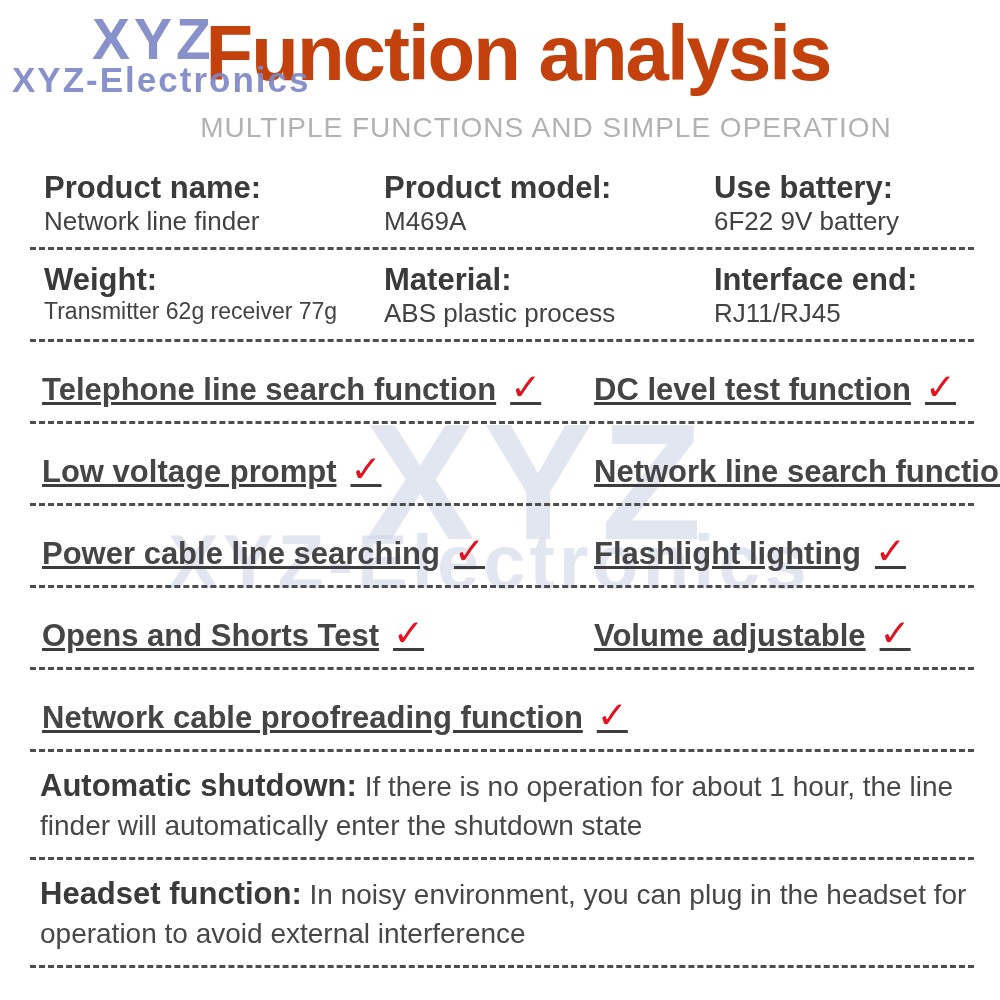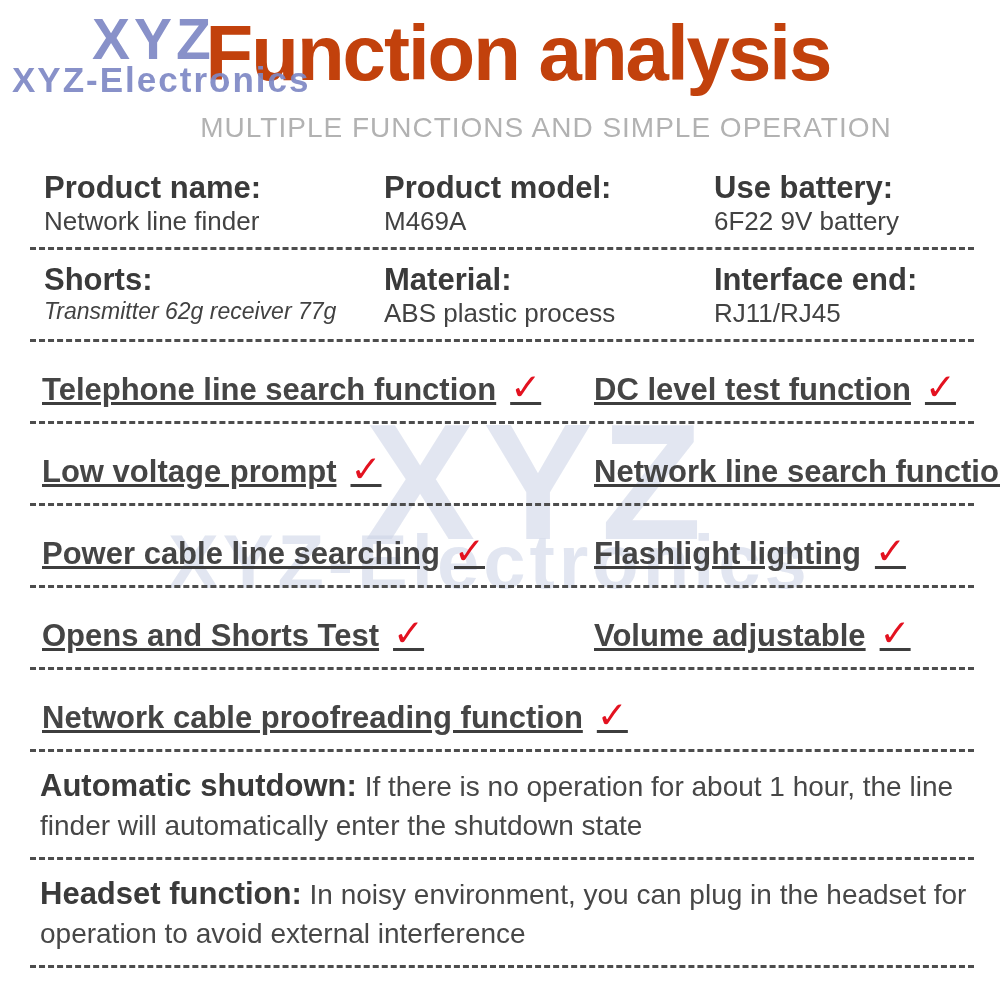--- a/index.html
+++ b/index.html
@@ -40,21 +40,21 @@
   .wm-elec{left:168px;top:518px;font-size:76px;letter-spacing:4px;}
   
   .sheet{position:absolute;left:30px;right:26px;top:158px;z-index:1;}
   .row{border-bottom:3px dashed #4d4d4d;}
   .spec-row{
     display:grid;grid-template-columns:340px 330px 1fr;
     padding:12px 0 10px 0;
   }
   .spec-label{font-size:31px;font-weight:bold;color:#3a3a3a;padding-left:14px;}
   .spec-value{font-size:26px;color:#424242;padding-left:14px;}
-  .spec-value.small{font-size:23px;font-style:italic;}
+  .spec-value.small{font-size:23px;}
   .fn-row{
     display:grid;grid-template-columns:552px 1fr;
     padding:24px 0 12px 0;
     text-decoration:underline;
   }
   .fn-row.single{grid-template-columns:1fr;}
   .fn-cell{font-size:31px;font-weight:bold;color:#454545;padding-left:12px;white-space:nowrap;}
   .check{
     color:#e31220;font-weight:normal;
     font-size:37px;margin-left:14px;
@@ -91,21 +91,21 @@
         <div class="spec-value">M469A</div>
       </div>
       <div class="cell">
         <div class="spec-label">Use battery:</div>
         <div class="spec-value">6F22 9V battery</div>
       </div>
     </div>
 
     <div class="row spec-row">
       <div class="cell">
-        <div class="spec-label">Shorts:</div>
+        <div class="spec-label">Weight:</div>
         <div class="spec-value small">Transmitter 62g receiver 77g</div>
       </div>
       <div class="cell">
         <div class="spec-label">Material:</div>
         <div class="spec-value">ABS plastic process</div>
       </div>
       <div class="cell">
         <div class="spec-label">Interface end:</div>
         <div class="spec-value">RJ11/RJ45</div>
       </div>

